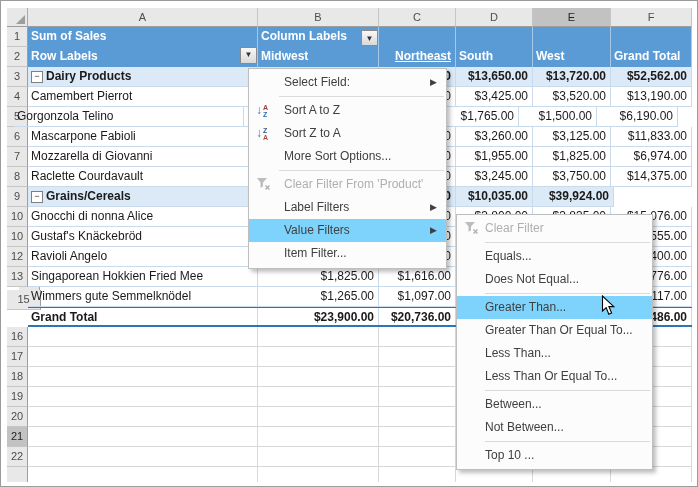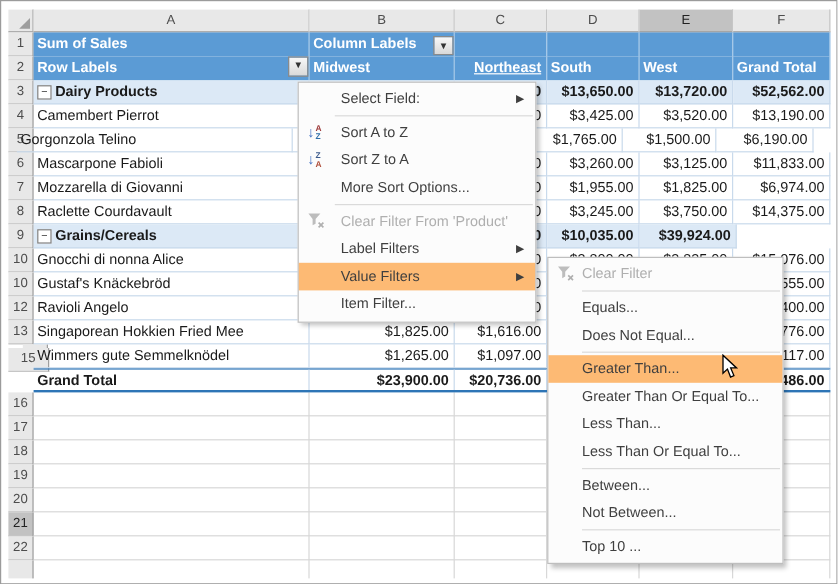--- a/index.html
+++ b/index.html
@@ -38,21 +38,21 @@
 
   
   .fbtn{background:linear-gradient(#f8f8f8,#d9d9d9);border:1px solid #8a8a8a;
         color:#333;text-align:center;z-index:20;cursor:default;}
   .fbtn .car{display:block;font-size:8px;line-height:14px;color:#333;}
 
   
   .menu{background:#fcfcfc;border:1px solid #bebebe;box-shadow:3px 3px 4px rgba(0,0,0,.25);
         padding:2px 0;color:#3f3f3f;}
   .mi{position:relative;height:23px;line-height:23px;white-space:nowrap;cursor:default;}
-  .mi.hl{background:#fdba74;}
+  .mi.hl{background:#7dd3fc;}
   .mi.dis{color:#afafaf;}
   .mi .lbl{display:block;}
   .menu.main .mi .lbl{padding-left:35px;}
   .menu.sub  .mi .lbl{padding-left:28px;}
   .mi .arr{position:absolute;right:9px;top:0;font-size:9px;color:#3f3f3f;}
   .msep{height:1px;background:#dadada;margin:2px 2px 2px 28px;}
   .menu.main .msep{margin-left:30px;}
   .mi .ic{position:absolute;left:7px;top:3px;width:18px;height:17px;}
 
   

